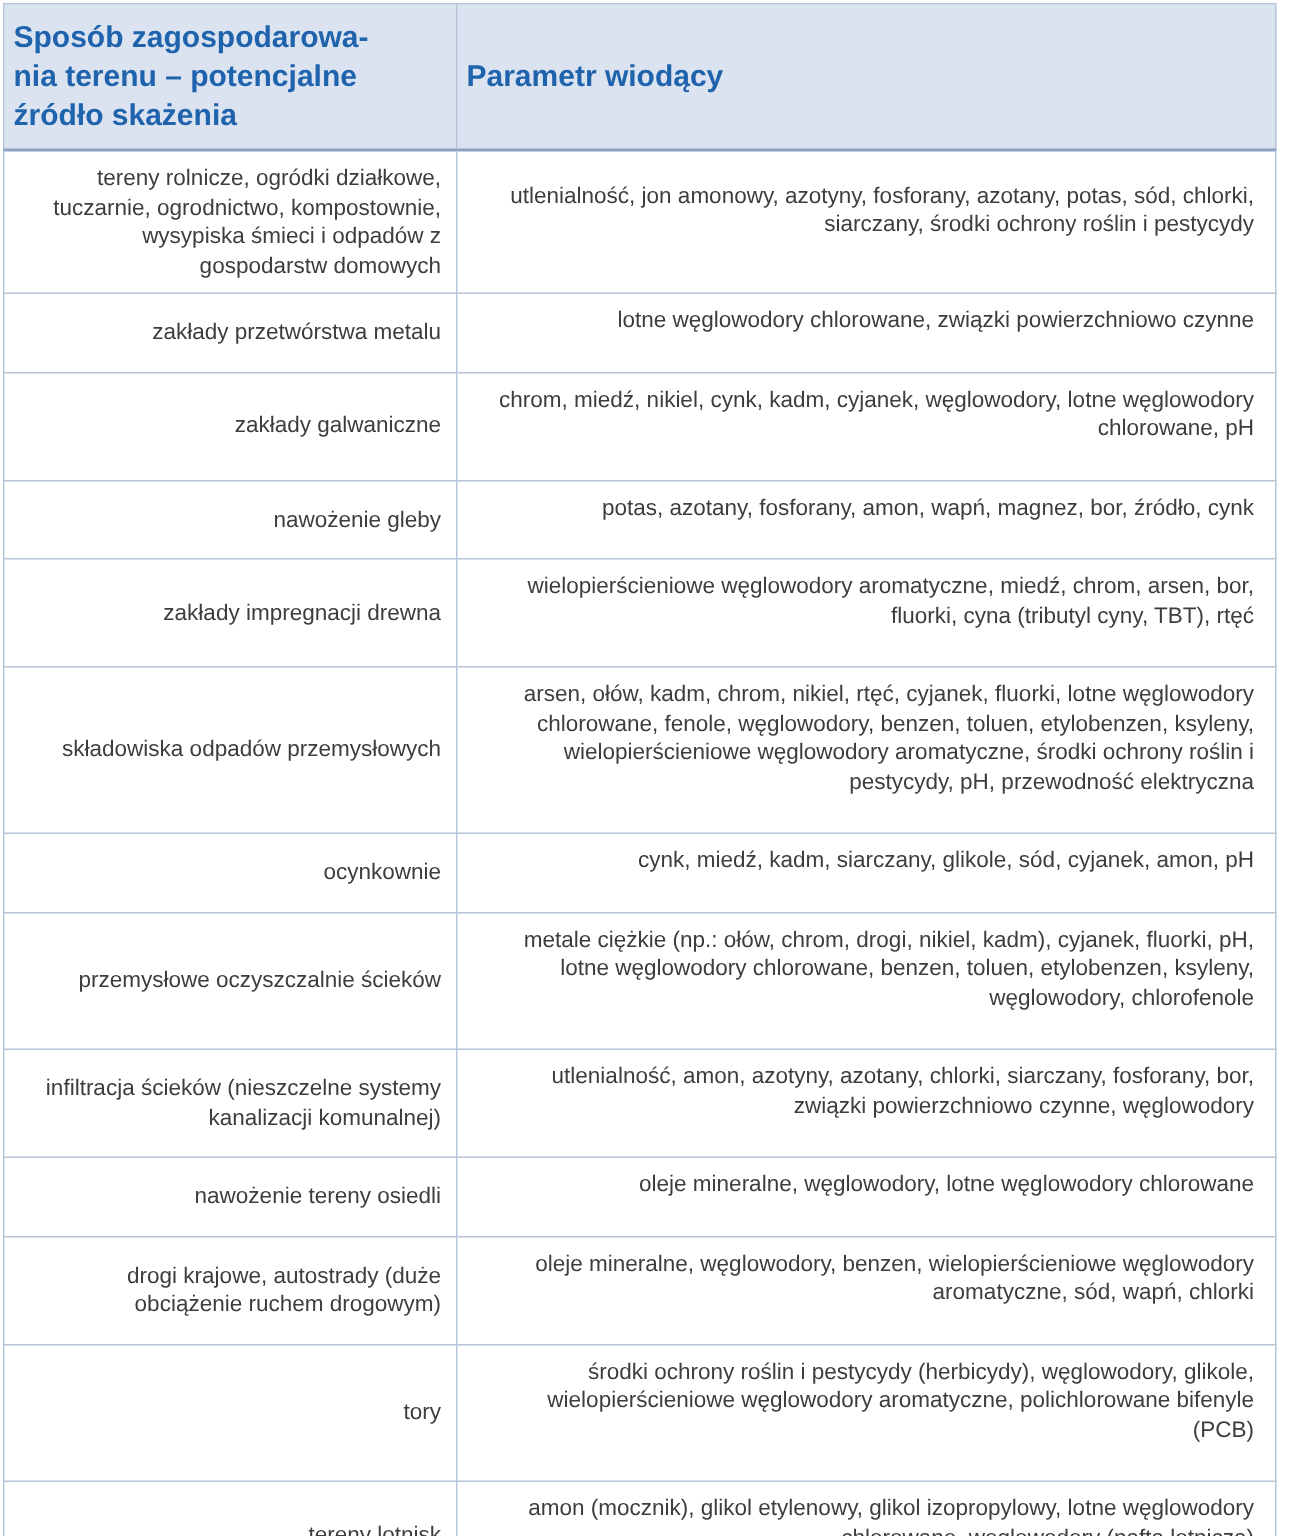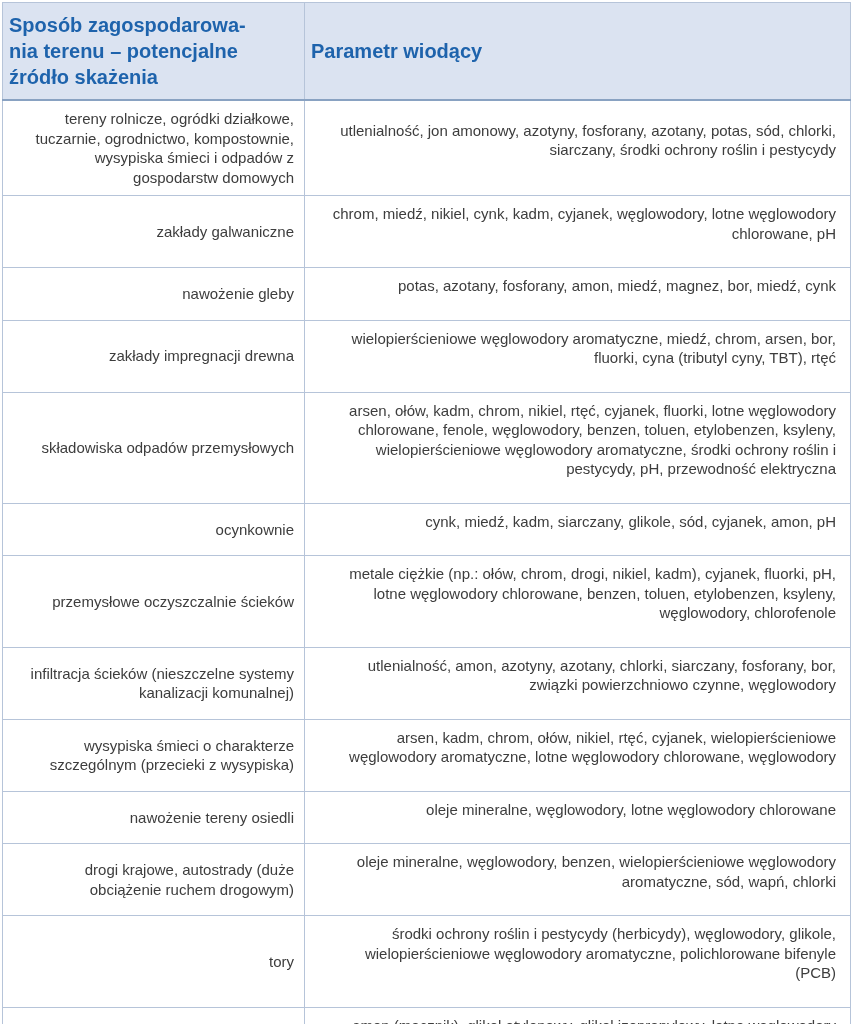--- a/index.html
+++ b/index.html
@@ -68,26 +68,30 @@
         </th>
         <th class="col-params">Parametr wiodący</th>
       </tr>
     </thead>
     <tbody>
       <tr>
         <td class="source">tereny rolnicze, ogródki działkowe, tuczarnie, ogrodnictwo, kompostownie, wysypiska śmieci i odpadów z gospodarstw domowych</td>
         <td class="params">utlenialność, jon amonowy, azotyny, fosforany, azotany, potas, sód, chlorki, siarczany, środki ochrony roślin i pestycydy</td>
       </tr>
       <tr>
+        <td class="source">zakłady przetwórstwa metalu</td>
+        <td class="params">lotne węglowodory chlorowane, związki powierzchniowo czynne</td>
+      </tr>
+      <tr>
         <td class="source">zakłady galwaniczne</td>
         <td class="params">chrom, miedź, nikiel, cynk, kadm, cyjanek, węglowodory, lotne węglowodory chlorowane, pH</td>
       </tr>
       <tr>
         <td class="source">nawożenie gleby</td>
-        <td class="params">potas, azotany, fosforany, amon, miedź, magnez, bor, miedź, cynk</td>
+        <td class="params">potas, azotany, fosforany, amon, wapń, magnez, bor, źródło, cynk</td>
       </tr>
       <tr>
         <td class="source">zakłady impregnacji drewna</td>
         <td class="params">wielopierścieniowe węglowodory aromatyczne, miedź, chrom, arsen, bor, fluorki, cyna (tributyl cyny, TBT), rtęć</td>
       </tr>
       <tr>
         <td class="source">składowiska odpadów przemysłowych</td>
         <td class="params">arsen, ołów, kadm, chrom, nikiel, rtęć, cyjanek, fluorki, lotne węglowodory chlorowane, fenole, węglowodory, benzen, toluen, etylobenzen, ksyleny, wielopierścieniowe węglowodory aromatyczne, środki ochrony roślin i pestycydy, pH, przewodność elektryczna</td>
       </tr>
       <tr>
@@ -96,24 +100,20 @@
       </tr>
       <tr>
         <td class="source">przemysłowe oczyszczalnie ścieków</td>
         <td class="params">metale ciężkie (np.: ołów, chrom, drogi, nikiel, kadm), cyjanek, fluorki, pH, lotne węglowodory chlorowane, benzen, toluen, etylobenzen, ksyleny, węglowodory, chlorofenole</td>
       </tr>
       <tr>
         <td class="source">infiltracja ścieków (nieszczelne systemy kanalizacji komunalnej)</td>
         <td class="params">utlenialność, amon, azotyny, azotany, chlorki, siarczany, fosforany, bor, związki powierzchniowo czynne, węglowodory</td>
       </tr>
       <tr>
-        <td class="source">wysypiska śmieci o charakterze szczególnym (przecieki z wysypiska)</td>
-        <td class="params">arsen, kadm, chrom, ołów, nikiel, rtęć, cyjanek, wielopierścieniowe węglowodory aromatyczne, lotne węglowodory chlorowane, węglowodory</td>
-      </tr>
-      <tr>
         <td class="source">nawożenie tereny osiedli</td>
         <td class="params">oleje mineralne, węglowodory, lotne węglowodory chlorowane</td>
       </tr>
       <tr>
         <td class="source">drogi krajowe, autostrady (duże obciążenie ruchem drogowym)</td>
         <td class="params">oleje mineralne, węglowodory, benzen, wielopierścieniowe węglowodory aromatyczne, sód, wapń, chlorki</td>
       </tr>
       <tr>
         <td class="source">tory</td>
         <td class="params">środki ochrony roślin i pestycydy (herbicydy), węglowodory, glikole, wielopierścieniowe węglowodory aromatyczne, polichlorowane bifenyle (PCB)</td>

